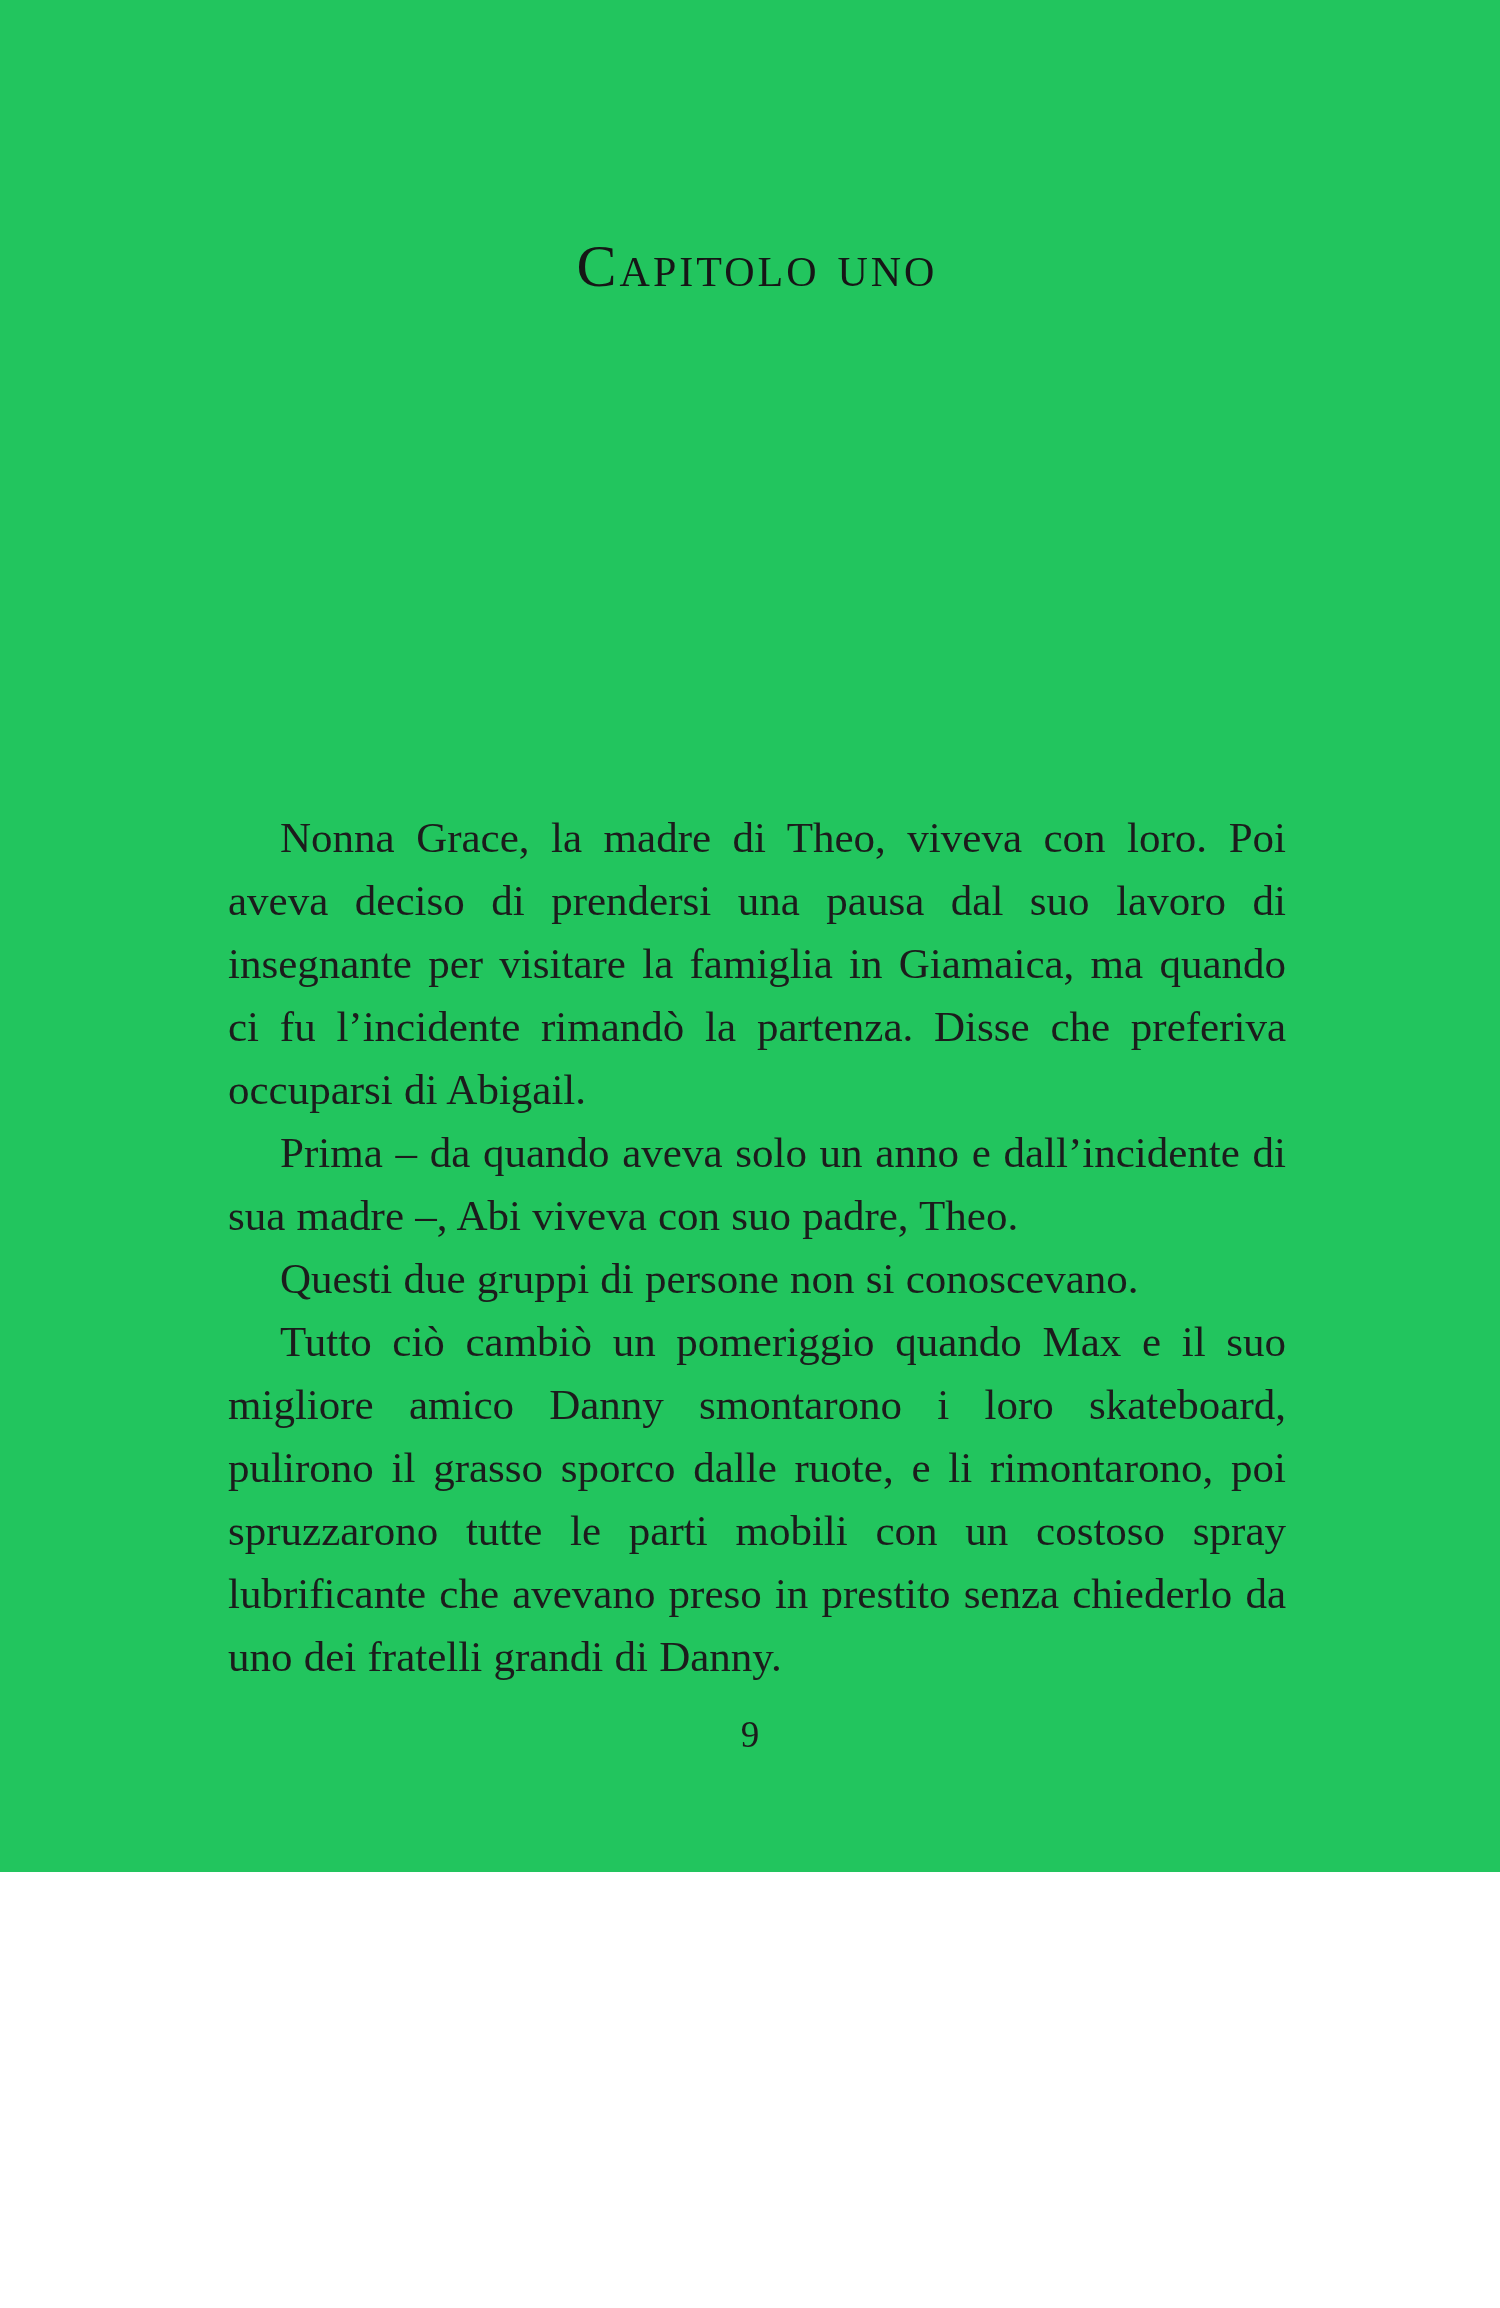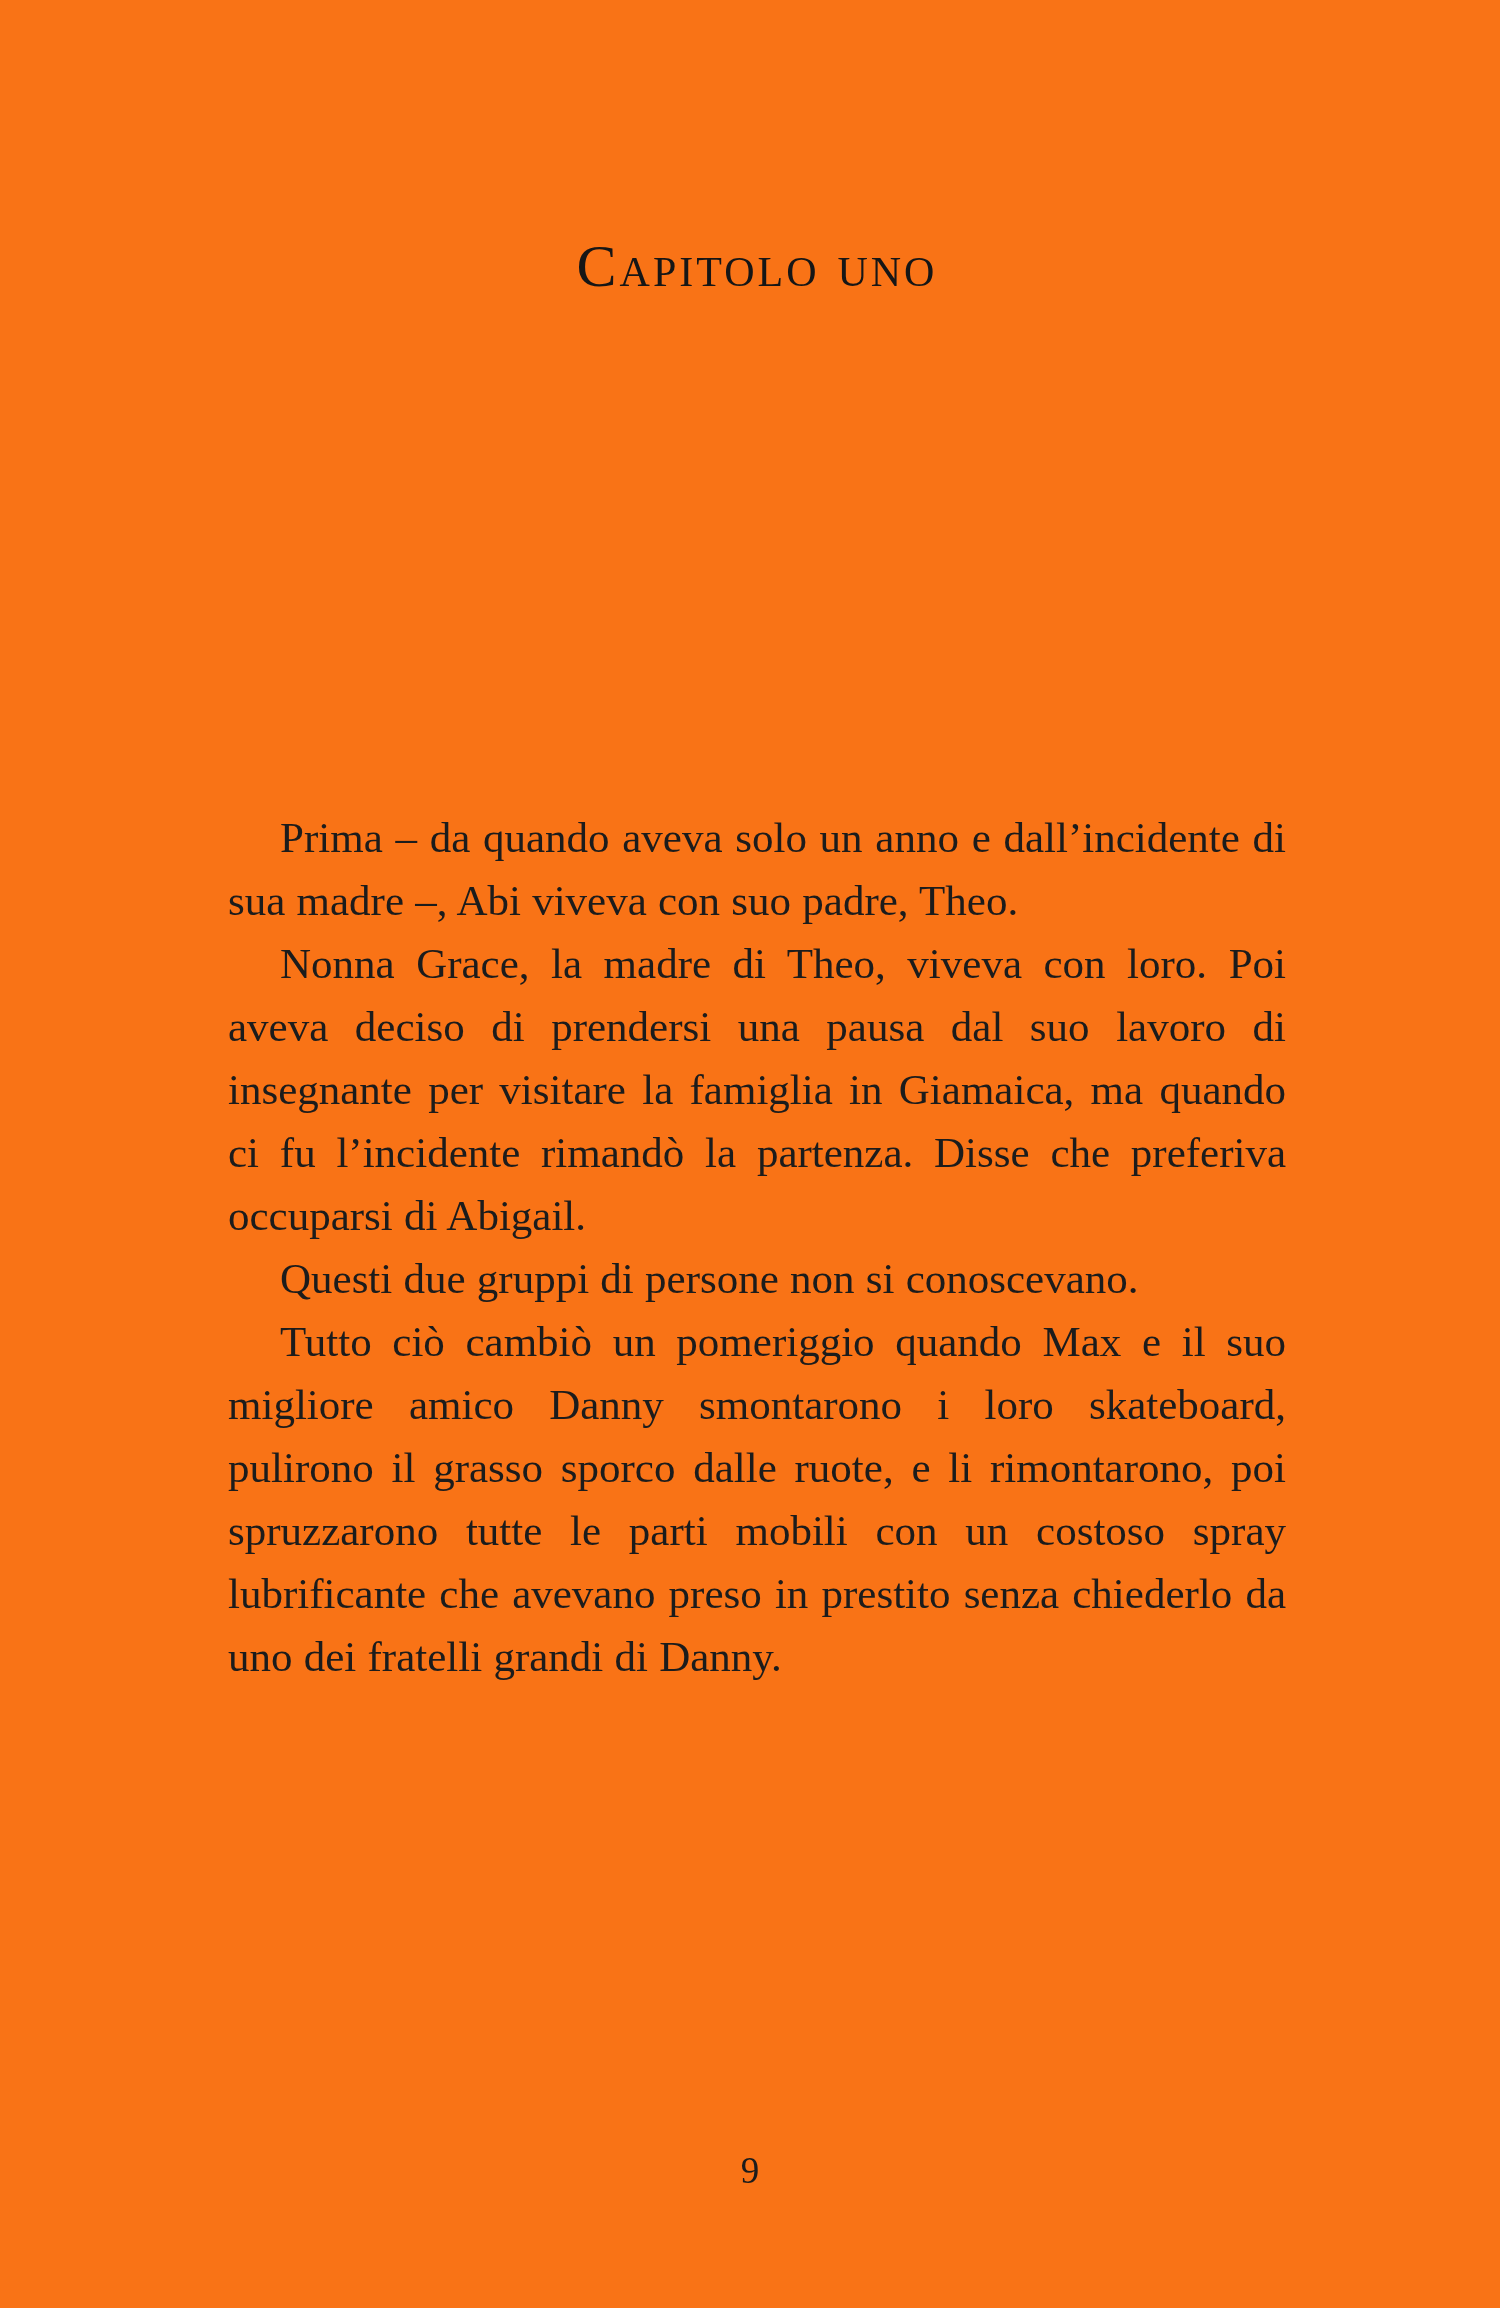--- a/index.html
+++ b/index.html
@@ -3,23 +3,23 @@
 <meta charset="utf-8">
 <style>
   html, body {
     margin: 0;
     padding: 0;
     background: #ffffff;
   }
   .page {
     position: relative;
     width: 1500px;
-    height: 2308px;
+    height: 1872px;
     margin: 0 auto;
-    background: #f97316;
+    background: #22c55e;
     box-sizing: border-box;
     padding: 232px 214px 0 228px;
     font-family: "Liberation Serif", "DejaVu Serif", serif;
     color: #1c1c1c;
     overflow: hidden;
   }
   .chapter-title {
     font-size: 60px;
     font-weight: 400;
     font-variant: small-caps;
@@ -49,21 +49,21 @@
   }
 </style>
 </head>
 <body>
 
 <div class="page">
 
   <h1 class="chapter-title">Capitolo uno</h1>
 
   <div class="text-block">
+    <p>Nonna Grace, la madre di Theo, viveva con loro. Poi aveva deciso di prendersi una pausa dal suo lavoro di insegnante per visitare la famiglia in Giamaica, ma quando ci fu l’incidente rimandò la partenza. Disse che preferiva occuparsi di Abigail.</p>
     <p>Prima – da quando aveva solo un anno e dall’incidente di sua madre –, Abi viveva con suo padre, Theo.</p>
-    <p>Nonna Grace, la madre di Theo, viveva con loro. Poi aveva deciso di prendersi una pausa dal suo lavoro di insegnante per visitare la famiglia in Giamaica, ma quando ci fu l’incidente rimandò la partenza. Disse che preferiva occuparsi di Abigail.</p>
     <p>Questi due gruppi di persone non si conoscevano.</p>
     <p>Tutto ciò cambiò un pomeriggio quando Max e il suo migliore amico Danny smontarono i loro skateboard, pulirono il grasso sporco dalle ruote, e li rimontarono, poi spruzzarono tutte le parti mobili con un costoso spray lubrificante che avevano preso in prestito senza chiederlo da uno dei fratelli grandi di Danny.</p>
   </div>
 
   <div class="page-number">9</div>
 
 </div>
 
 </body></html>

